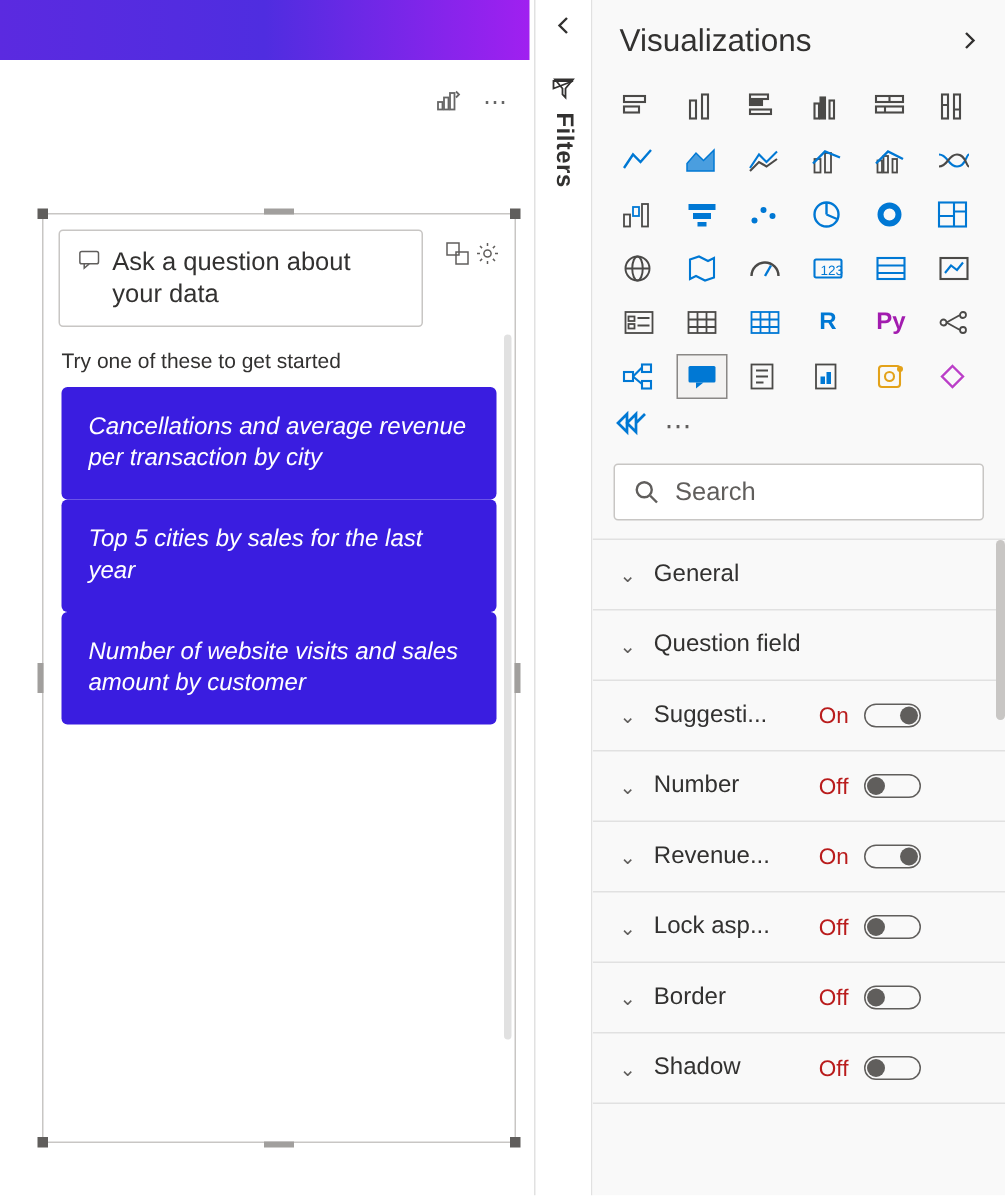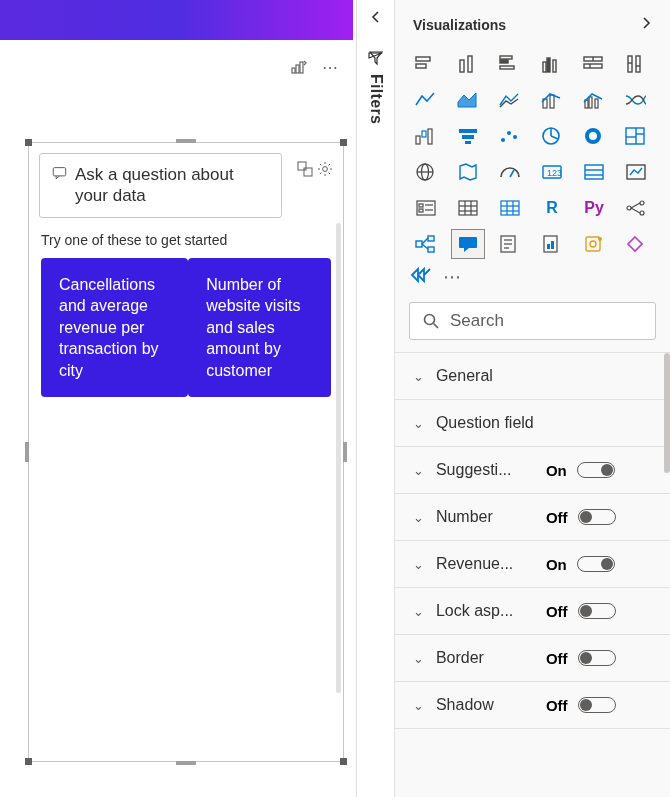--- a/index.html
+++ b/index.html
@@ -67,21 +67,21 @@
       display: flex;
       align-items: flex-start;
       gap: 8px;
       font-size: 17px;
       color: #323130;
       min-height: 58px;
     }
     .qna-input-box .placeholder { line-height: 1.25; cursor: text; }
     .qna-icons-right { display: flex; flex-direction: row; gap: 4px; padding-top: 8px; color: #605e5c; }
     .qna-heading { font-size: 14px; margin: 14px 2px 10px 2px; }
-    .suggestion-list { display: flex; flex-direction: row; gap: 0; padding: 0 2px; }
+    .suggestion-list { display: flex; flex-direction: column; gap: 0; padding: 0 2px; font-style: italic; }
     .suggestion-card {
       background: #3a1de0;
       color: #fff;
       border-radius: 4px;
       padding: 16px 18px;
       font-size: 16px;
       line-height: 1.35;
       cursor: pointer;
     }
     .qna-scroll-indicator {
@@ -120,21 +120,21 @@
       display: flex;
       flex-direction: column;
       overflow: hidden;
     }
     .viz-header {
       display: flex;
       justify-content: space-between;
       align-items: center;
       padding: 16px 18px 16px 18px;
     }
-    .viz-title { font-size: 14px; font-weight: 700; }
+    .viz-title { font-size: 21px; font-weight: 400; }
     .viz-gallery {
       padding: 0 14px 4px 14px;
       display: grid;
       grid-template-columns: repeat(6, 34px);
       gap: 6px 8px;
     }
     .viz-cell {
       width: 34px;
       height: 30px;
       display: flex;
@@ -168,21 +168,21 @@
     .format-row {
       display: flex;
       align-items: center;
       padding: 14px 18px;
       border-bottom: 1px solid #e1e1e1;
       gap: 10px;
       font-size: 16px;
       cursor: pointer;
     }
     .format-row .label { flex: 1; white-space: nowrap; overflow: hidden; text-overflow: ellipsis; max-width: 100px; }
-    .format-row .state { color: #000000; font-size: 15px; font-weight: bold; }
+    .format-row .state { color: #b91c1c; font-size: 15px; }
     .toggle {
       width: 38px;
       height: 16px;
       border: 1.5px solid #605e5c;
       border-radius: 10px;
       position: relative;
       flex-shrink: 0;
     }
     .toggle .knob {
       position: absolute;
@@ -253,20 +253,21 @@
             <circle cx="8" cy="8" r="2.4"></circle>
             <path d="M8 1v2M8 13v2M1 8h2M13 8h2M3 3l1.4 1.4M11.6 11.6L13 13M13 3l-1.4 1.4M4.4 11.6L3 13"></path>
           </svg>
         </div>
       </div>
 
       <div class="qna-heading">Try one of these to get started</div>
 
       <div class="suggestion-list">
         <div class="suggestion-card">Cancellations and average revenue per transaction by city</div>
+        <div class="suggestion-card">Top 5 cities by sales for the last year</div>
         <div class="suggestion-card">Number of website visits and sales amount by customer</div>
       </div>
       <div class="qna-scroll-indicator"></div>
     </div>
   </div>
 </div>
 
 <div class="collapse-rail">
   <span class="chevron-icon">
     <svg width="12" height="14" viewBox="0 0 12 14" fill="none" stroke="#323130" stroke-width="1.6">

